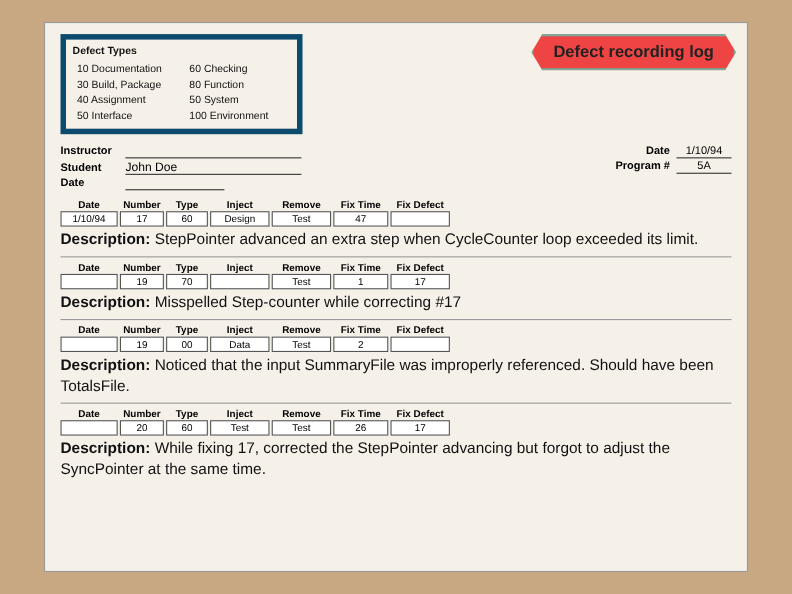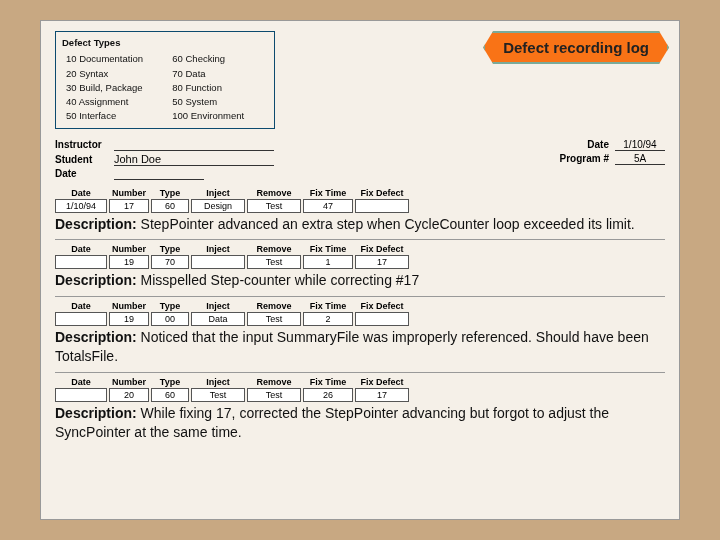--- a/index.html
+++ b/index.html
@@ -19,31 +19,31 @@
       background: #f5f0e8;
       border: 1px solid #999;
       position: relative;
       padding: 10px 14px;
     }
     
     .banner {
       position: absolute;
       top: 10px;
       right: 10px;
-      background: #f97316;
+      background: #ef4444;
       border: 2px solid #7aaa99;
       padding: 6px 18px;
       font-size: 15px;
       font-weight: bold;
       color: #222;
       clip-path: polygon(10px 0%, calc(100% - 10px) 0%, 100% 50%, calc(100% - 10px) 100%, 10px 100%, 0% 50%);
     }
     
     .defect-types {
-      border: 1px solid #0c4a6e;
+      border: 5px solid #0c4a6e;
       padding: 4px 6px;
       width: 220px;
       font-size: 9.5px;
       line-height: 1.5;
       color: #111;
     }
     .defect-types .title {
       font-weight: bold;
       margin-bottom: 2px;
     }
@@ -98,24 +98,20 @@
 
   <div class="defect-types">
     <div class="title">Defect Types</div>
     <table>
       <tbody>
           <tr>
         <td>10 Documentation</td>
         <td>60 Checking</td>
       </tr>
       <tr>
-        <td>20 Syntax</td>
-        <td>70 Data</td>
-      </tr>
-      <tr>
         <td>30 Build, Package</td>
         <td>80 Function</td>
       </tr>
       <tr>
         <td>40 Assignment</td>
         <td>50 System</td>
       </tr>
       <tr>
         <td>50 Interface</td>
         <td>100 Environment</td>

